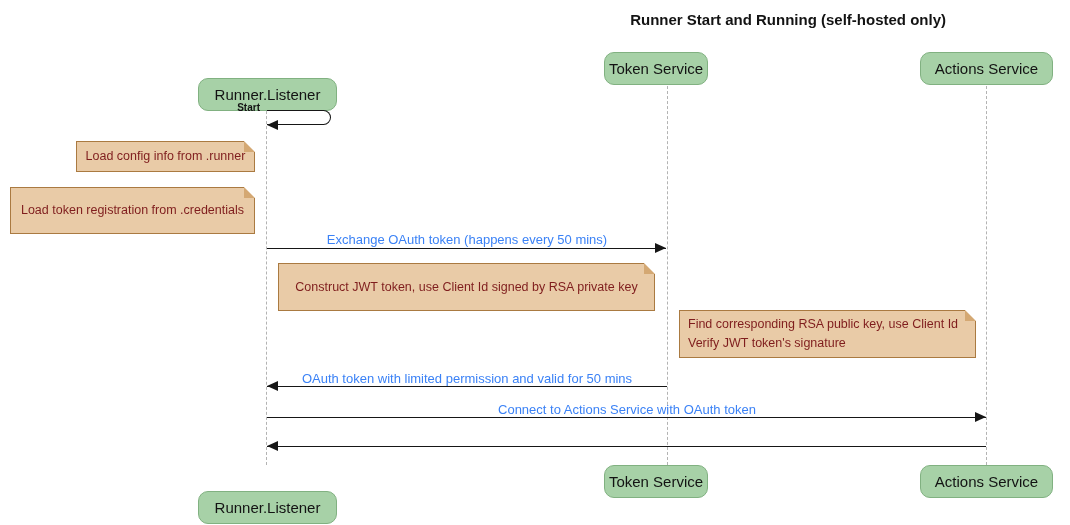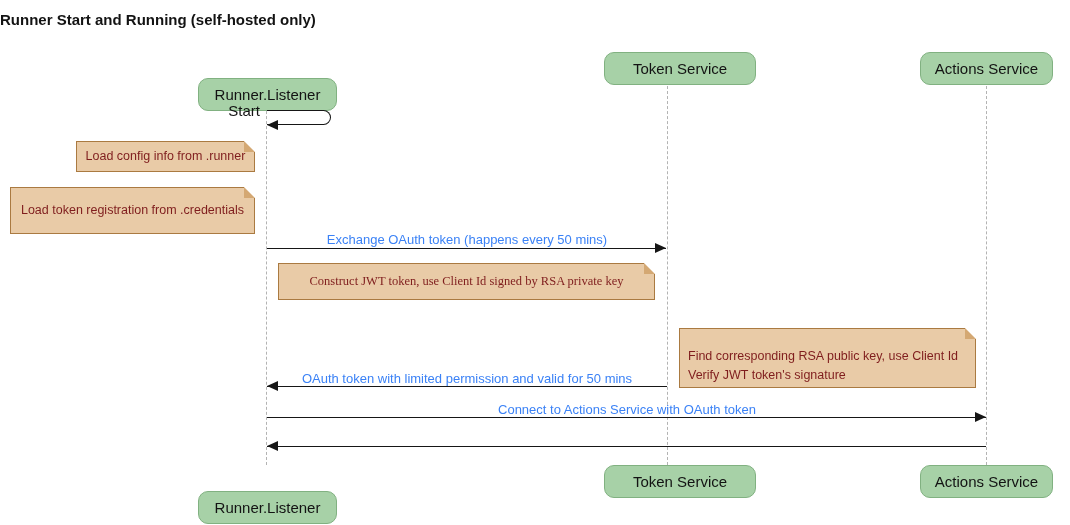--- a/index.html
+++ b/index.html
@@ -5,36 +5,36 @@
   html,body{margin:0;padding:0;background:#ffffff;}
   .canvas{
     position:relative;
     width:1070px;height:525px;
     background:#ffffff;
     font-family:"Liberation Sans", sans-serif;
     color:#131313;
     overflow:hidden;
   }
   .title{
-    position:absolute;top:11px;left:0;width:937px;
-    text-align:left;font-size:15px;font-weight:bold;
+    position:absolute;top:11px;left:9px;width:937px;
+    text-align:right;font-size:15px;font-weight:bold;
     white-space:nowrap;
   }
   .lifeline{
     position:absolute;width:0;top:86px;height:379px;
     border-left:1px dashed #b3b3b3;
   }
   .participant{
     position:absolute;height:33px;
     background:#a7d1a7;border:1px solid #81b181;border-radius:10px;
     display:flex;align-items:center;justify-content:center;
     font-size:15px;white-space:nowrap;box-sizing:border-box;
   }
   .p1{left:198px;width:139px;margin-top:26px;}
-  .p2{left:604px;width:152px;}
+  .p2{left:604px;width:104px;}
   .p3{left:920px;width:133px;}
   .ptop{top:52px;}
   .pbot{top:465px;}
   .msg-label{
     position:absolute;font-size:13px;text-align:center;
     white-space:nowrap;color:#3b82f6;
   }
   .msg-line{
     position:absolute;height:0;border-top:1px solid #161616;
   }
@@ -48,40 +48,40 @@
     border-top:5px solid transparent;border-bottom:5px solid transparent;
     border-right:11px solid #161616;
   }
   .self-loop{
     position:absolute;left:267px;top:110px;width:64px;height:15px;
     border:1px solid #161616;border-left:none;
     border-radius:0 8px 8px 0;box-sizing:border-box;
   }
   .self-label{
     position:absolute;left:160px;top:102px;width:100px;
-    text-align:right;font-size:15px;white-space:nowrap;
+    text-align:right;font-size:10px;white-space:nowrap;font-weight:bold;
   }
   .note{
     position:absolute;
     background:#e9cba7;border:1px solid #aa7a41;
     font-size:12.5px;color:#7f1d1d;box-sizing:border-box;
     display:flex;flex-direction:column;justify-content:center;
     padding:2px 8px;line-height:19px;white-space:nowrap;
   }
   .note::before{
     content:"";position:absolute;top:-1px;right:-1px;
     width:0;height:0;
     border-top:11px solid #ffffff;
     border-left:11px solid #d4a873;
   }
   .note.centered{align-items:center;}
   .n1{left:76px;top:141px;width:179px;height:31px;}
   .n2{left:10px;top:187px;width:245px;height:47px;}
-  .n3{left:278px;top:263px;width:377px;height:37px;font-family:Liberation Serif, serif;}
-  .n4{left:679px;top:328px;width:297px;height:60px;align-items:flex-start;justify-content:flex-end;}
+  .n3{left:278px;top:263px;width:377px;height:48px;}
+  .n4{left:679px;top:310px;width:297px;height:48px;align-items:flex-start;}
 </style>
 </head>
 <body>
 
 <div class="canvas">
 
   <div class="title">Runner Start and Running (self-hosted only)</div>
 
   <div class="lifeline" style="left:266px;"></div>
   <div class="lifeline" style="left:667px;"></div>

